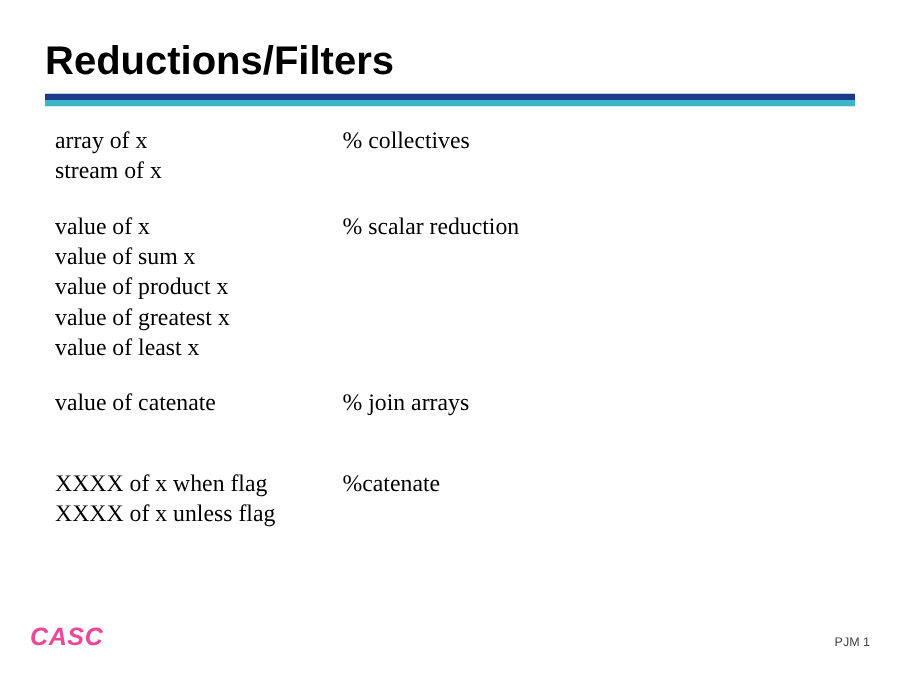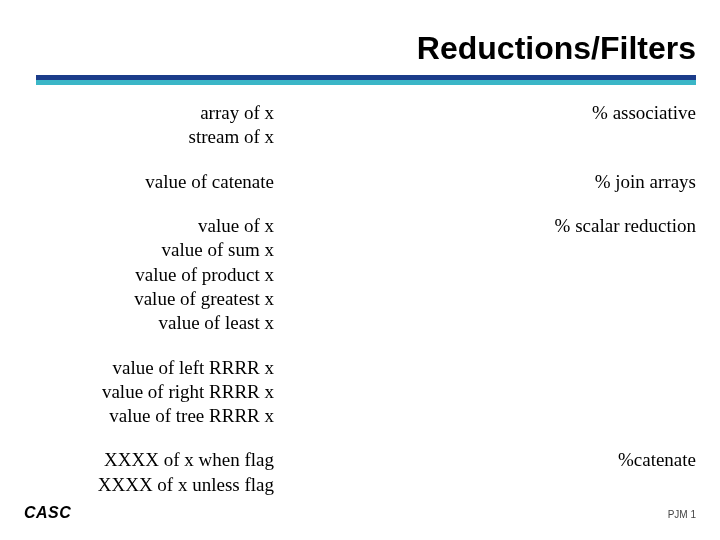--- a/index.html
+++ b/index.html
@@ -10,22 +10,21 @@
     background: #ffffff;
     font-family: Georgia, "Times New Roman", serif;
     color: #000000;
     overflow: hidden;
   }
   .slide {
     position: relative;
     width: 720px;
     height: 540px;
     box-sizing: border-box;
-    padding: 30px 24px 40px 36px;
-    text-align: right;
+    padding: 30px 36px 40px 36px;
   }
   .title {
     font-family: Arial, Helvetica, sans-serif;
     font-weight: 700;
     font-size: 32px;
     margin: 0 0 8px 0;
   }
   .rule {
     height: 12px;
     position: relative;
@@ -62,22 +61,22 @@
   .right-col {
     flex: 1;
     white-space: pre-line;
   }
   .footer-left {
     position: absolute;
     left: 24px;
     bottom: 18px;
     font-family: Arial, Helvetica, sans-serif;
     font-weight: 700;
-    font-size: 16px;
-    color: #000000;
+    font-size: 20px;
+    color: #ec4899;
     font-style: italic;
     letter-spacing: 0.5px;
   }
   .footer-right {
     position: absolute;
     right: 24px;
     bottom: 20px;
     font-family: Arial, Helvetica, sans-serif;
     font-size: 10px;
     color: #444444;
@@ -93,41 +92,38 @@
   <div class="rule">
     <div class="bar-top"></div>
     <div class="bar-bottom"></div>
   </div>
 
   <div class="content">
 
     <div class="block">
       <div class="left-col">array of x
 stream of x</div>
-      <div class="right-col">% associative</div>
-    </div>
-
-    <div class="block">
-      <div class="left-col">value of catenate</div>
-      <div class="right-col">% join arrays</div>
+      <div class="right-col">% collectives</div>
     </div>
 
     <div class="block">
       <div class="left-col">value of x
 value of sum x
 value of product x
 value of greatest x
 value of least x</div>
       <div class="right-col">% scalar reduction</div>
     </div>
 
     <div class="block">
-      <div class="left-col">value of left   RRRR x
-value of right RRRR x
-value of tree  RRRR x</div>
+      <div class="left-col">value of catenate</div>
+      <div class="right-col">% join arrays</div>
+    </div>
+
+    <div class="block">
     </div>
 
     <div class="block">
       <div class="left-col">XXXX of x when flag
 XXXX of x unless flag</div>
       <div class="right-col">%catenate</div>
     </div>
 
   </div>
 

